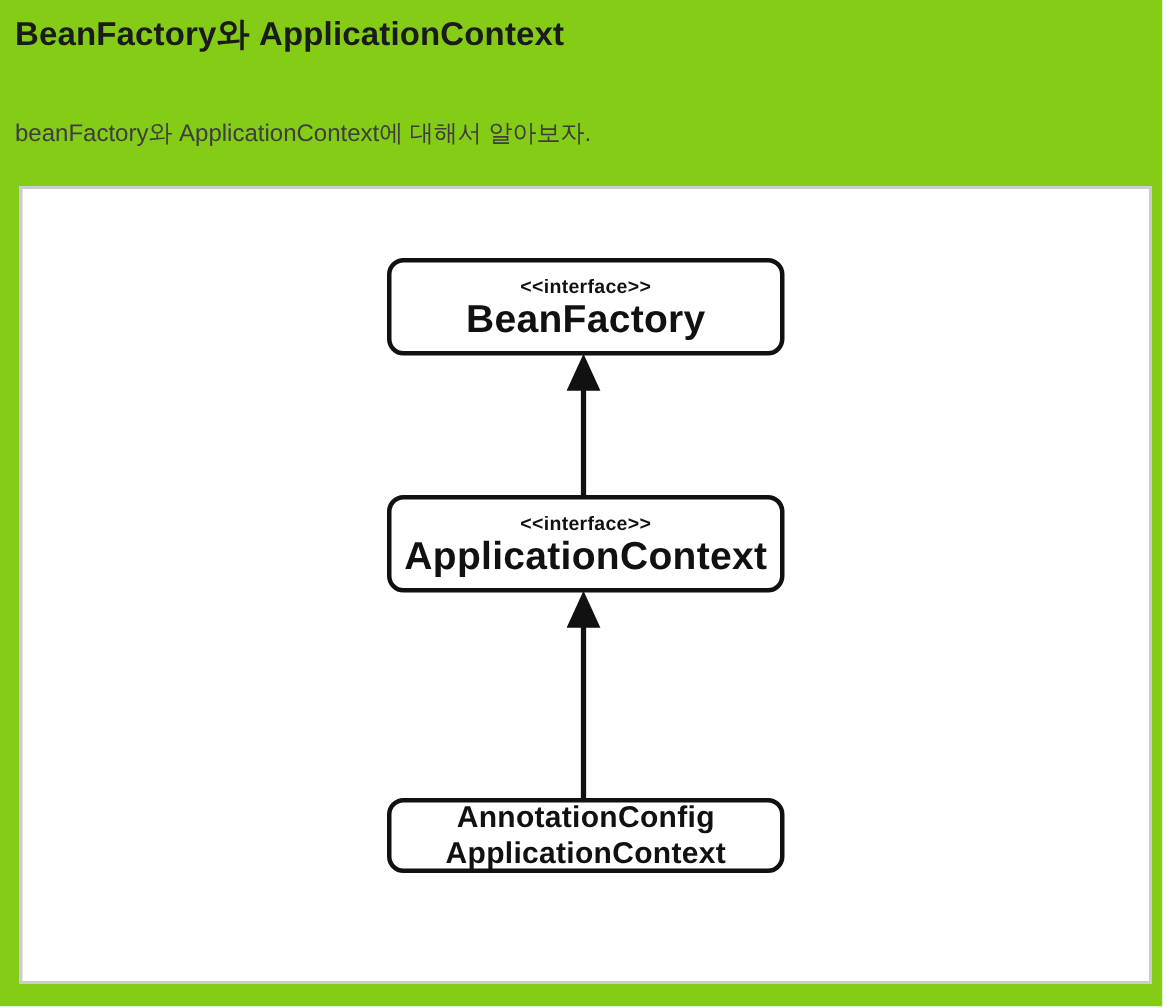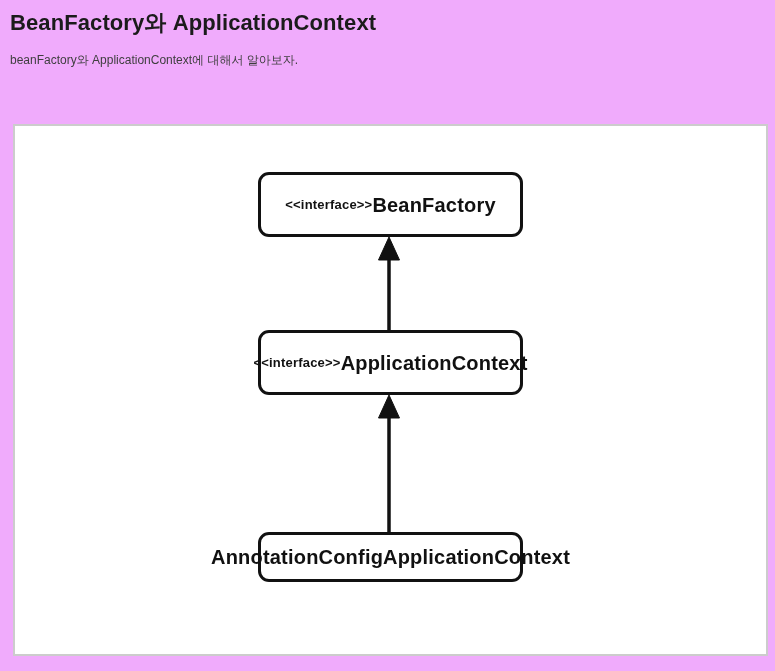--- a/index.html
+++ b/index.html
@@ -5,40 +5,40 @@
   html, body {
     margin: 0;
     padding: 0;
     background: #ffffff;
     font-family: "Liberation Sans", sans-serif;
   }
   .page {
     position: relative;
     width: 775px;
     height: 671px;
-    background: #f0abfc;
+    background: #84cc16;
     overflow: hidden;
   }
   .page-title {
     position: absolute;
     left: 10px;
     top: 9px;
     margin: 0;
     font-size: 22px;
     font-weight: bold;
     color: #1b1b1b;
     line-height: 1.25;
     letter-spacing: 0.1px;
   }
   .page-subtitle {
     position: absolute;
     left: 10px;
-    top: 53px;
+    top: 80px;
     margin: 0;
-    font-size: 12px;
+    font-size: 16px;
     font-weight: normal;
     color: #3e3e3e;
     line-height: 1.3;
   }
   .diagram-panel {
     position: absolute;
     left: 13px;
     top: 124px;
     width: 755px;
     height: 532px;
@@ -58,35 +58,35 @@
     position: absolute;
     left: 243px;
     width: 265px;
     box-sizing: border-box;
     border: 3px solid #111111;
     border-radius: 11px;
     background: #ffffff;
     color: #111111;
     text-align: center;
     display: flex;
-    flex-direction: row;
+    flex-direction: column;
     justify-content: center;
     align-items: center;
   }
   .node-top    { top: 46px;  height: 65px; }
   .node-middle { top: 204px; height: 65px; }
   .node-bottom { top: 406px; height: 50px; }
   .stereotype {
     font-size: 13px;
     font-weight: bold;
     line-height: 15px;
     letter-spacing: 0.2px;
   }
   .node-name {
-    font-size: 20px;
+    font-size: 26px;
     font-weight: bold;
     line-height: 28px;
     letter-spacing: 0.2px;
   }
   .node-name-small {
     font-size: 20px;
     font-weight: bold;
     line-height: 24px;
     letter-spacing: 0.2px;
   }

